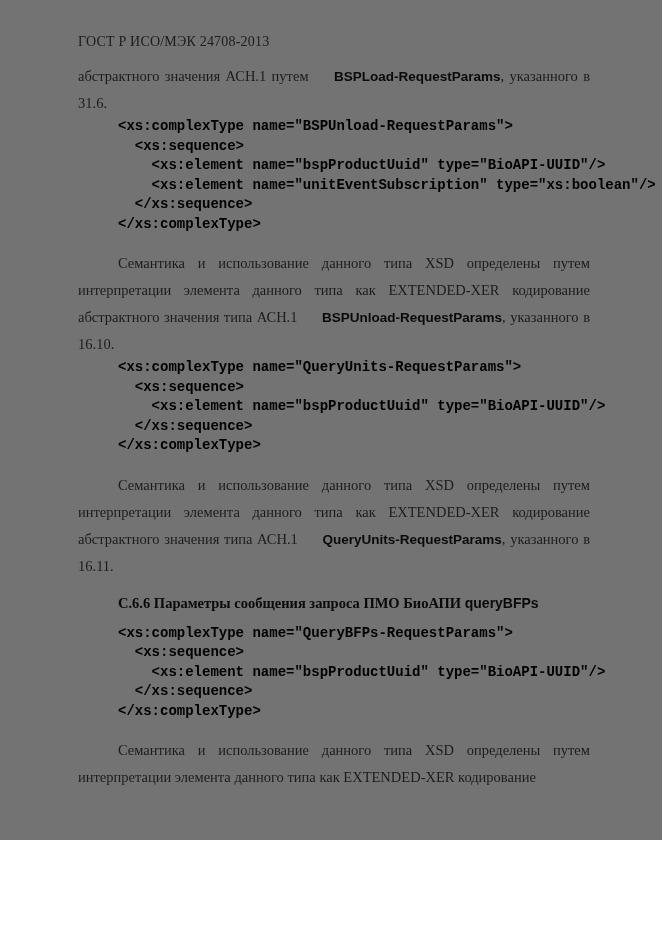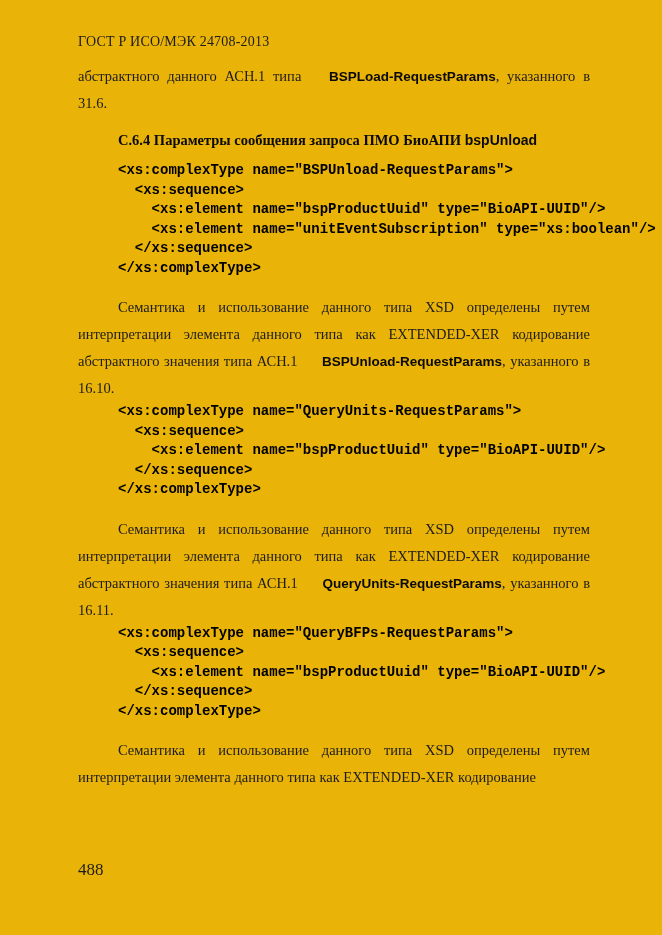--- a/index.html
+++ b/index.html
@@ -3,22 +3,22 @@
 <meta charset="utf-8">
 <style>
   html, body {
     margin: 0;
     padding: 0;
     background: #ffffff;
   }
   .page {
     position: relative;
     width: 662px;
-    height: 935px;
-    background: #eab308;
+    height: 840px;
+    background: #737373;
     overflow: hidden;
     box-sizing: border-box;
     padding: 34px 72px 0 78px;
     color: #1c1c1c;
   }
   .running-header {
     font-family: "Liberation Serif", serif;
     font-size: 14px;
     letter-spacing: 0.2px;
     margin-bottom: 13px;
@@ -76,23 +76,22 @@
     color: #1c1c1c;
   }
 </style>
 </head>
 <body>
 
 <div class="page">
 
   <div class="running-header">ГОСТ Р ИСО/МЭК 24708-2013</div>
 
-  <p class="body-par no-indent"><span>абстрактного данного АСН.1 типа </span><span class="type-name">BSPLoad-RequestParams</span><span>, указанного в 31.6.</span></p>
+  <p class="body-par no-indent"><span>абстрактного значения АСН.1 путем </span><span class="type-name">BSPLoad-RequestParams</span><span>, указанного в 31.6.</span></p>
 
-  <h3 class="sec-heading"><span>С.6.4 Параметры сообщения запроса ПМО БиоАПИ </span><span class="heading-code">bspUnload</span></h3>
 
   <div class="code-block">
     <div class="code-line">&lt;xs:complexType name="BSPUnload-RequestParams"&gt;</div>
     <div class="code-line">  &lt;xs:sequence&gt;</div>
     <div class="code-line">    &lt;xs:element name="bspProductUuid" type="BioAPI-UUID"/&gt;</div>
     <div class="code-line">    &lt;xs:element name="unitEventSubscription" type="xs:boolean"/&gt;</div>
     <div class="code-line">  &lt;/xs:sequence&gt;</div>
     <div class="code-line">&lt;/xs:complexType&gt;</div>
   </div>
 
@@ -102,20 +101,21 @@
   <div class="code-block">
     <div class="code-line">&lt;xs:complexType name="QueryUnits-RequestParams"&gt;</div>
     <div class="code-line">  &lt;xs:sequence&gt;</div>
     <div class="code-line">    &lt;xs:element name="bspProductUuid" type="BioAPI-UUID"/&gt;</div>
     <div class="code-line">  &lt;/xs:sequence&gt;</div>
     <div class="code-line">&lt;/xs:complexType&gt;</div>
   </div>
 
   <p class="body-par"><span>Семантика и использование данного типа XSD определены путем интерпретации элемента данного типа как EXTENDED-XER кодирование абстрактного значения типа АСН.1 </span><span class="type-name">QueryUnits-RequestParams</span><span>, указанного в 16.11.</span></p>
 
+  <h3 class="sec-heading"><span>С.6.6 Параметры сообщения запроса ПМО БиоАПИ </span><span class="heading-code">queryBFPs</span></h3>
 
   <div class="code-block">
     <div class="code-line">&lt;xs:complexType name="QueryBFPs-RequestParams"&gt;</div>
     <div class="code-line">  &lt;xs:sequence&gt;</div>
     <div class="code-line">    &lt;xs:element name="bspProductUuid" type="BioAPI-UUID"/&gt;</div>
     <div class="code-line">  &lt;/xs:sequence&gt;</div>
     <div class="code-line">&lt;/xs:complexType&gt;</div>
   </div>
 
   <p class="body-par"><span>Семантика и использование данного типа XSD определены путем интерпретации элемента данного типа как EXTENDED-XER кодирование</span></p>

